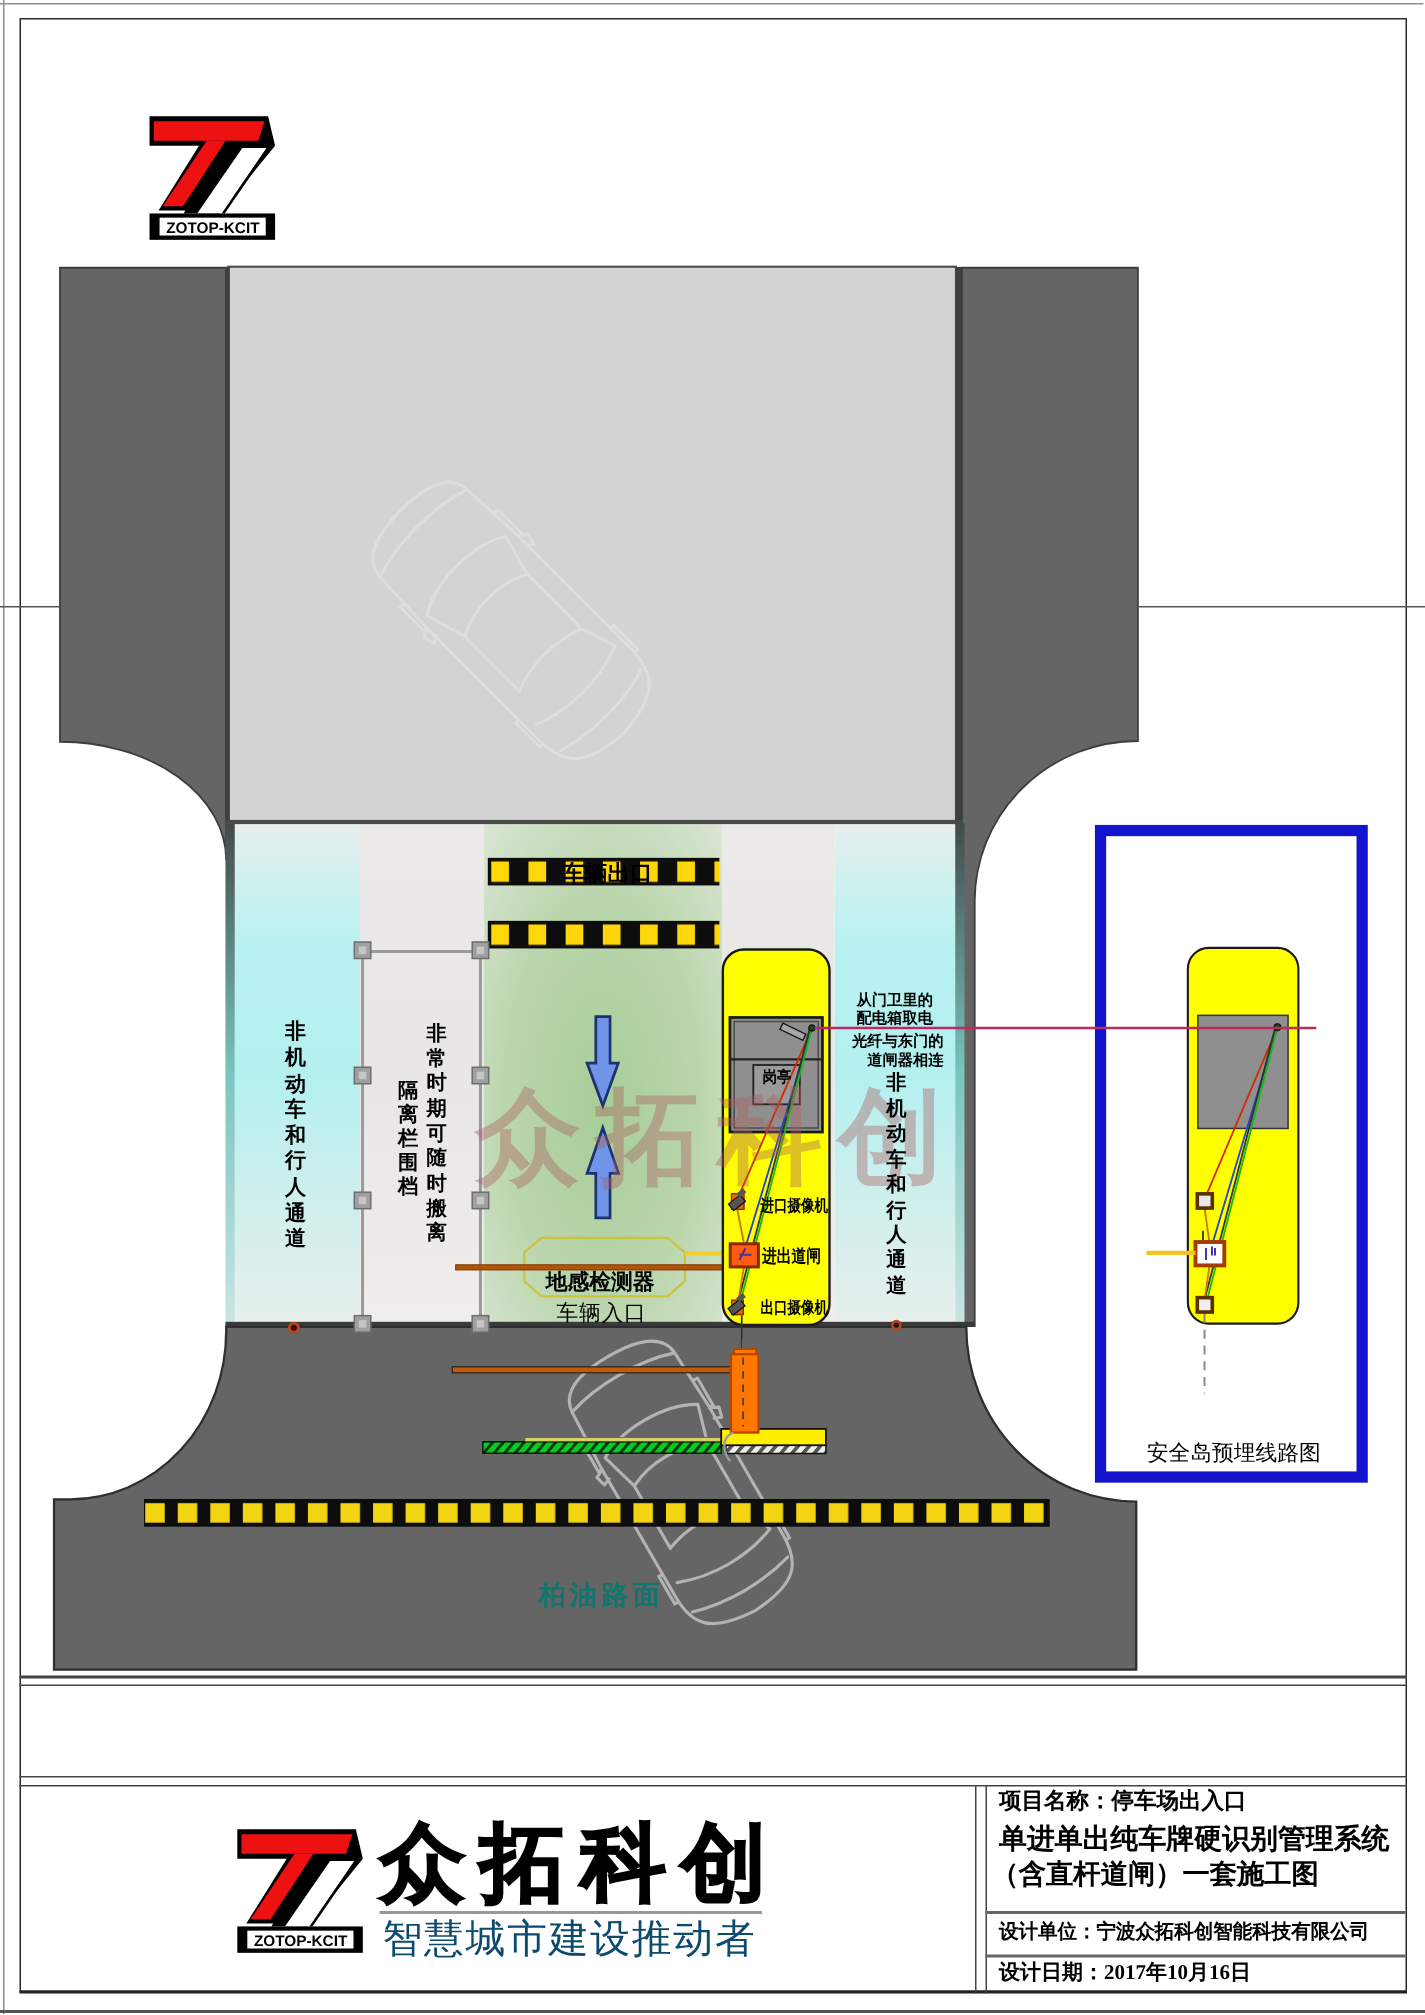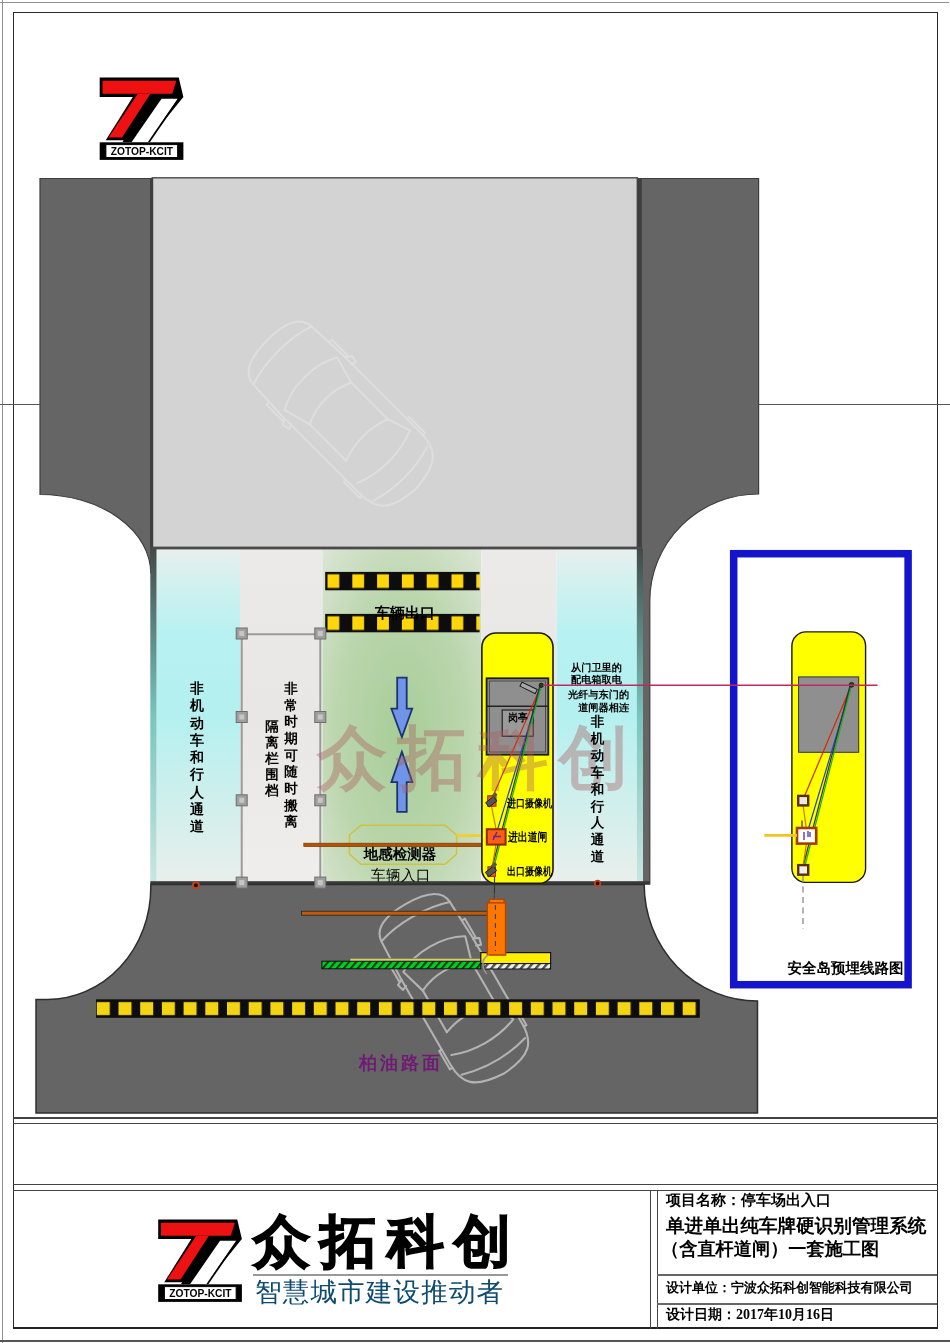--- a/index.html
+++ b/index.html
@@ -259,21 +259,21 @@
 <div style="position:absolute;left:649.6px;top:1189.6px;width:1.3px;height:139px;background:#444;"></div>
 
 <div style="position:absolute;left:656.6px;top:1189.6px;width:1.3px;height:139px;background:#444;"></div>
 
 <div style="position:absolute;left:657px;top:1274.3px;width:280px;height:1.6px;background:#666;"></div>
 
 <div style="position:absolute;left:657px;top:1303.4px;width:280px;height:1.6px;background:#666;"></div>
 
 <div class="t" style="left:317px;top:712px;font-size:70px;font-weight:bold;letter-spacing:10.5px;color:rgba(170,96,96,0.40);font-family:'Liberation Sans',sans-serif;">众拓科创</div>
 
-<div class="t" style="left:405px;top:604px;transform:translateX(-50%);font-size:15px;font-weight:bold;">车辆出口</div>
+<div class="t" style="left:405px;top:573px;transform:translateX(-50%);font-size:15px;font-weight:bold;">车辆出口</div>
 
 <div class="t" style="left:197px;top:680px;transform:translateX(-50%);font-size:14px;font-weight:bold;line-height:17.3px;text-align:center;">非<br>机<br>动<br>车<br>和<br>行<br>人<br>通<br>道</div>
 
 <div class="t" style="left:291px;top:680.8px;transform:translateX(-50%);font-size:13.5px;font-weight:bold;line-height:16.7px;text-align:center;">非<br>常<br>时<br>期<br>可<br>随<br>时<br>搬<br>离</div>
 
 <div class="t" style="left:272px;top:719.3px;transform:translateX(-50%);font-size:13.5px;font-weight:bold;line-height:16px;text-align:center;">隔<br>离<br>栏<br>围<br>档</div>
 
 <div class="t" style="left:597.5px;top:714.4px;transform:translateX(-50%);font-size:13.5px;font-weight:bold;line-height:16.85px;text-align:center;">非<br>机<br>动<br>车<br>和<br>行<br>人<br>通<br>道</div>
 
 <div class="t" style="left:596.5px;top:661.5px;transform:translateX(-50%);font-size:10.2px;font-weight:bold;line-height:12.2px;text-align:right;">从门卫里的<br>配电箱取电</div>
@@ -285,23 +285,23 @@
 <div class="t" style="left:506.5px;top:796.2px;font-size:11px;font-weight:bold;transform:scaleX(0.82);transform-origin:left top;">进口摄像机</div>
 
 <div class="t" style="left:507.5px;top:829.2px;font-size:12px;font-weight:bold;transform:scaleX(0.82);transform-origin:left top;">进出道闸</div>
 
 <div class="t" style="left:506.5px;top:864.4px;font-size:11px;font-weight:bold;transform:scaleX(0.82);transform-origin:left top;">出口摄像机</div>
 
 <div class="t" style="left:400px;top:845px;transform:translateX(-50%);font-size:14.5px;font-weight:bold;text-align:center;">地感检测器</div>
 
 <div class="t" style="left:401px;top:865.5px;transform:translateX(-50%);font-size:14.5px;font-weight:normal;letter-spacing:0.5px;">车辆入口</div>
 
-<div class="t" style="left:401px;top:1050.5px;transform:translateX(-50%);font-size:18px;font-weight:bold;letter-spacing:3px;color:#701a75;">柏油路面</div>
-
-<div class="t" style="left:822.5px;top:959px;transform:translateX(-50%);font-size:14.5px;font-weight:bold;margin-left:23px;">安全岛预埋线路图</div>
+<div class="t" style="left:401px;top:1050.5px;transform:translateX(-50%);font-size:18px;font-weight:bold;letter-spacing:3px;color:#0f766e;">柏油路面</div>
+
+<div class="t" style="left:822.5px;top:959px;transform:translateX(-50%);font-size:14.5px;font-weight:normal;">安全岛预埋线路图</div>
 
 <svg width="92" height="93" viewBox="0 0 97 100" style="position:absolute;left:95.5px;top:71.5px;">
   <polygon points="3,6 88,6 93,27 3,27" fill="#000"></polygon>
   <polygon points="41,23 60,23 29,73.5 9.5,73.5" fill="#000"></polygon>
   <polygon points="55,23 93,27 53.5,75.6 27.5,75.6" fill="#000"></polygon>
   <polygon points="69.5,28.7 87,28.7 54.7,75.6 37.2,75.6" fill="#fff"></polygon>
   <polygon points="87,28.7 89.2,28.7 56.9,75.6 54.7,75.6" fill="#000"></polygon>
   <polygon points="6,9.5 85.5,9.5 81,23.5 6,23.5" fill="#ee1111"></polygon>
   <polygon points="44,23.5 57.5,23.5 27,70.5 12.5,70.5" fill="#ee1111"></polygon>
   <rect x="3" y="75.6" width="90" height="18.9" fill="#000"></rect>

